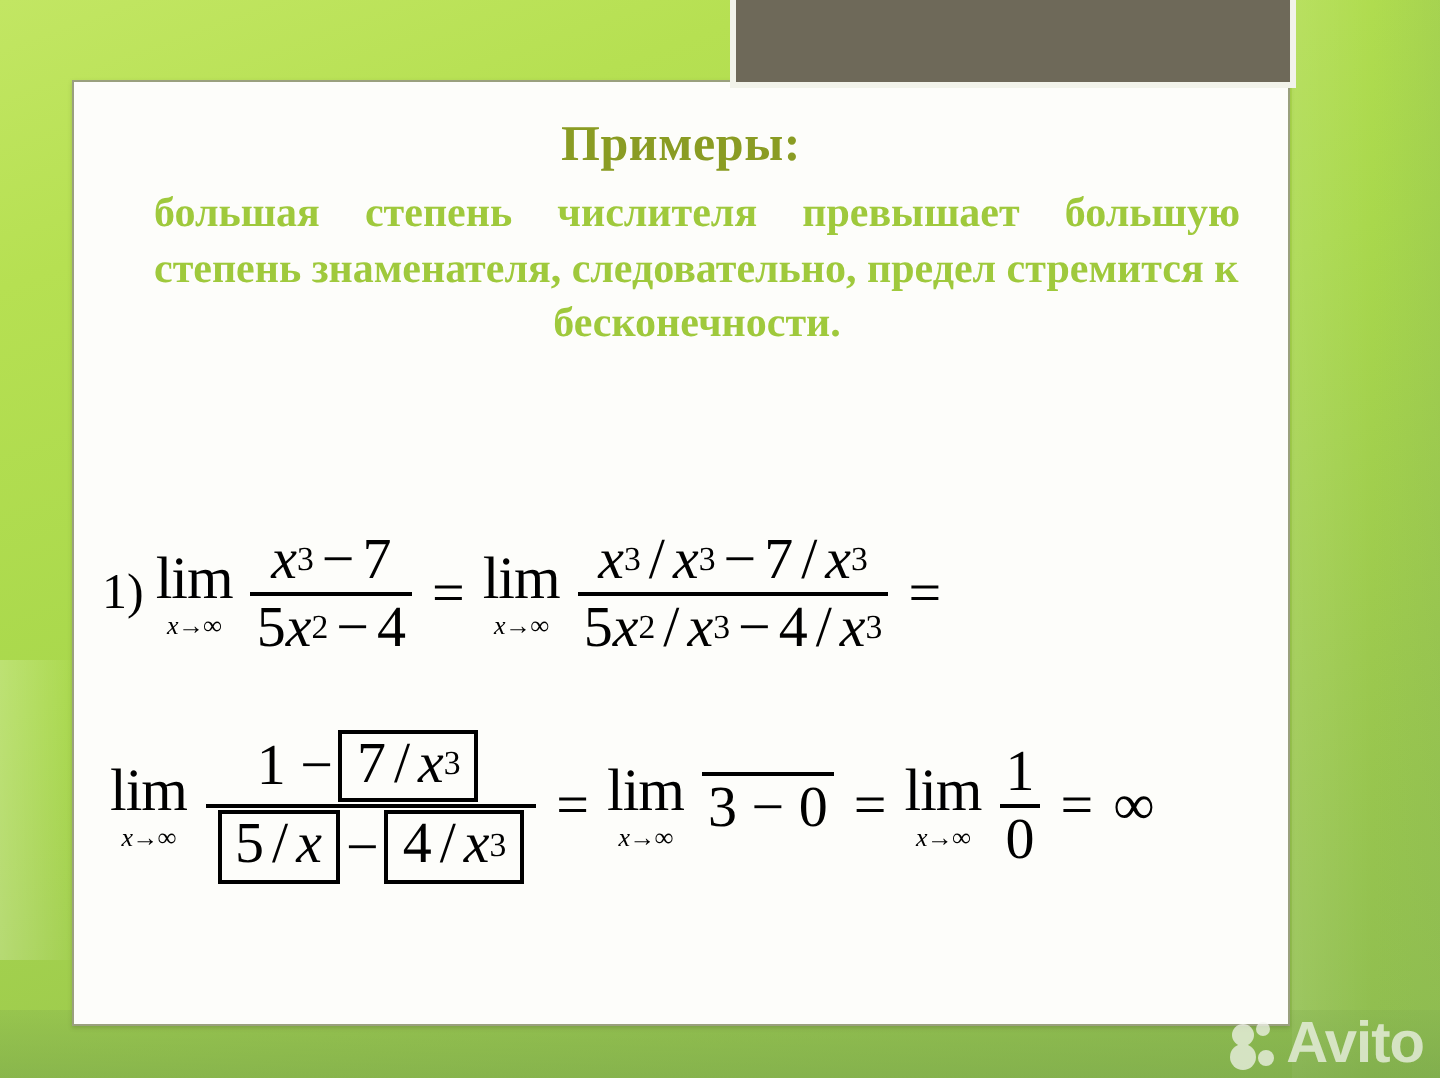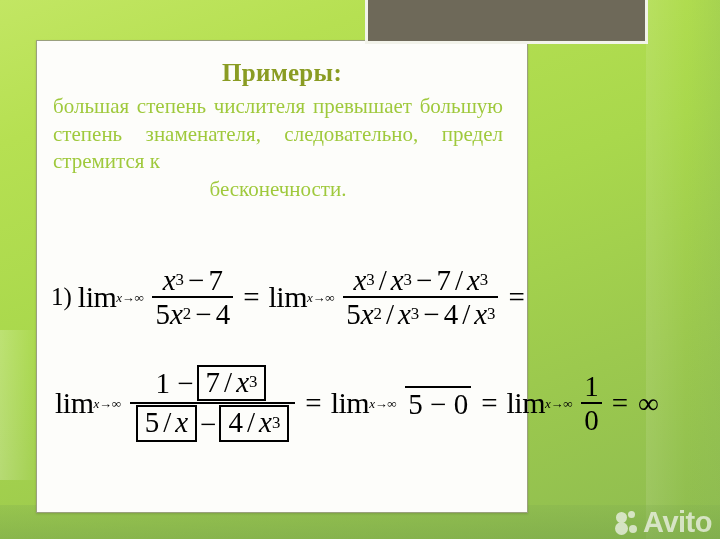--- a/index.html
+++ b/index.html
@@ -53,21 +53,21 @@
     border: 3px solid #f2f3ea;
     box-sizing: border-box;
     z-index: 3;
   }
 
   
   #card {
     position: absolute;
     left: 36px;
     top: 40px;
-    width: 492px;
+    width: 609px;
     height: 473px;
     background: #fdfdfa;
     border: 1px solid #9aa07e;
     box-sizing: border-box;
     z-index: 2;
     box-shadow: 0 1px 2px rgba(70,80,40,0.25);
   }
 
   #card-inner {
     position: relative;
@@ -79,22 +79,22 @@
   .title {
     text-align: center;
     font-weight: bold;
     font-size: 25px;
     color: #8a9c23;
     margin-top: 18px;
     letter-spacing: 0.3px;
   }
 
   .lede {
-    margin: 6px 24px 0 16px;
-    font-weight: normal;
+    margin: 6px 24px 0 40px;
+    font-weight: bold;
     font-size: 21px;
     line-height: 1.32;
     color: #9fc93c;
     text-align: justify;
   }
   .lede .last-line {
     display: block;
     text-align: left;
     text-align-last: center;
   }
@@ -120,21 +120,21 @@
     left: 14px;
     top: 305px;
     width: 600px;
   }
   .item-num {
     font-size: 25px;
     margin-right: 2px;
   }
   .limop {
     display: inline-flex;
-    flex-direction: row;
+    flex-direction: column;
     align-items: center;
     line-height: 1;
     margin: 0 4px;
   }
   .limop .lim-txt {
     font-size: 30px;
     letter-spacing: -0.5px;
   }
   .limop .lim-sub {
     font-size: 13px;
@@ -293,21 +293,21 @@
 
         <span class="op">=</span>
 
         <span class="limop">
           <span class="lim-txt">lim</span>
           <span class="lim-sub">x→∞</span>
         </span>
 
         <span class="frac">
           <span class="bar"></span>
-          <span class="den">5 − 0</span>
+          <span class="den">3 − 0</span>
         </span>
 
         <span class="op">=</span>
 
         <span class="limop">
           <span class="lim-txt">lim</span>
           <span class="lim-sub">x→∞</span>
         </span>
 
         <span class="frac">

